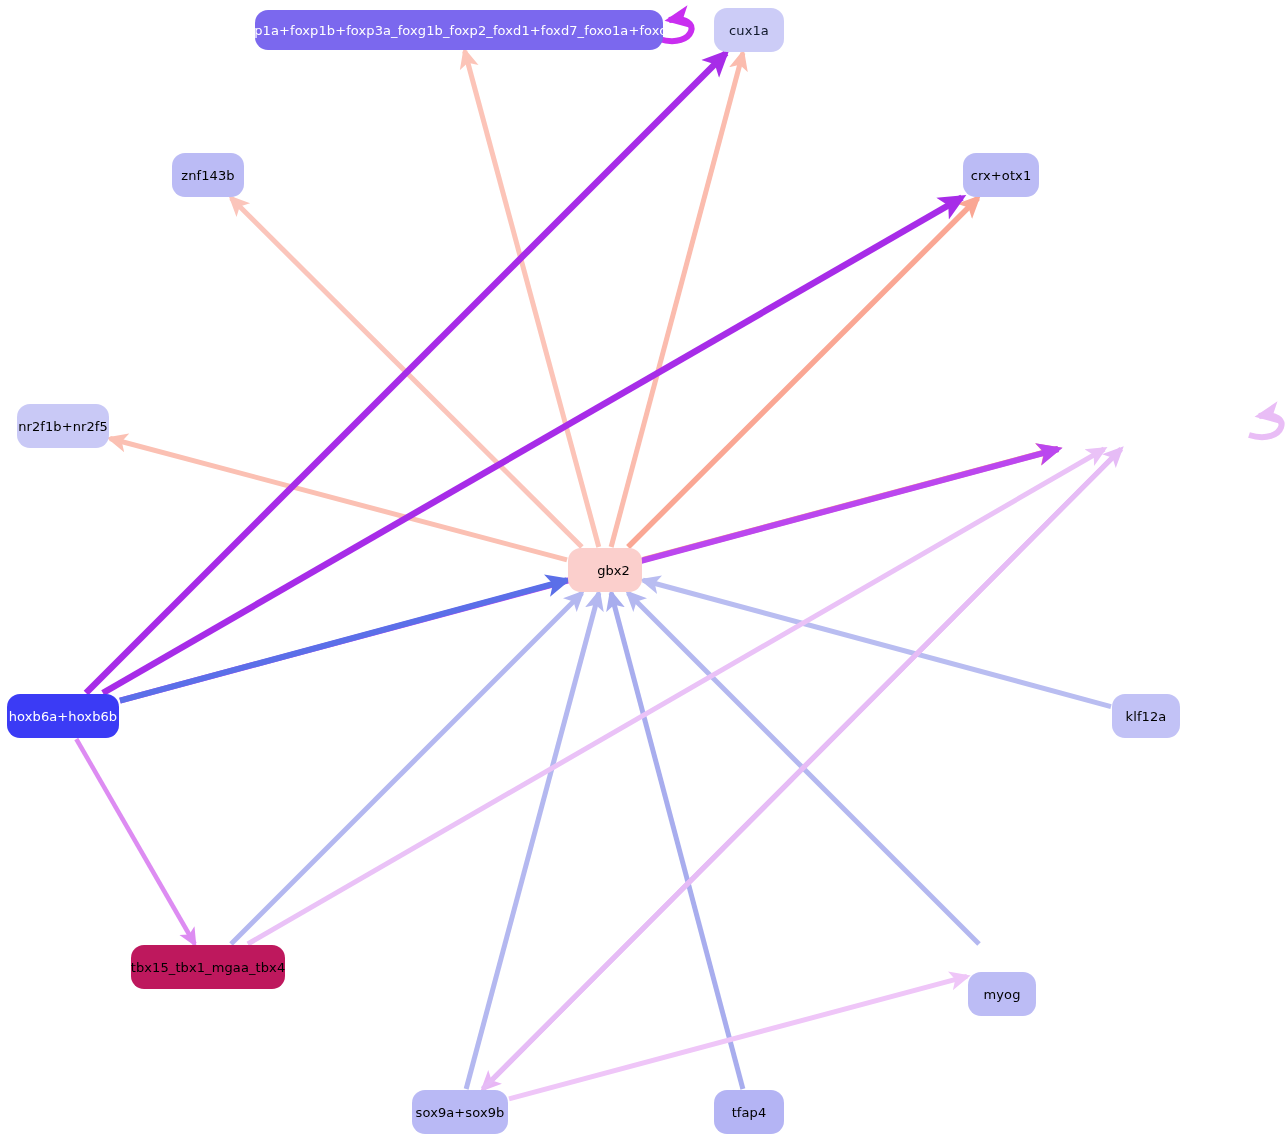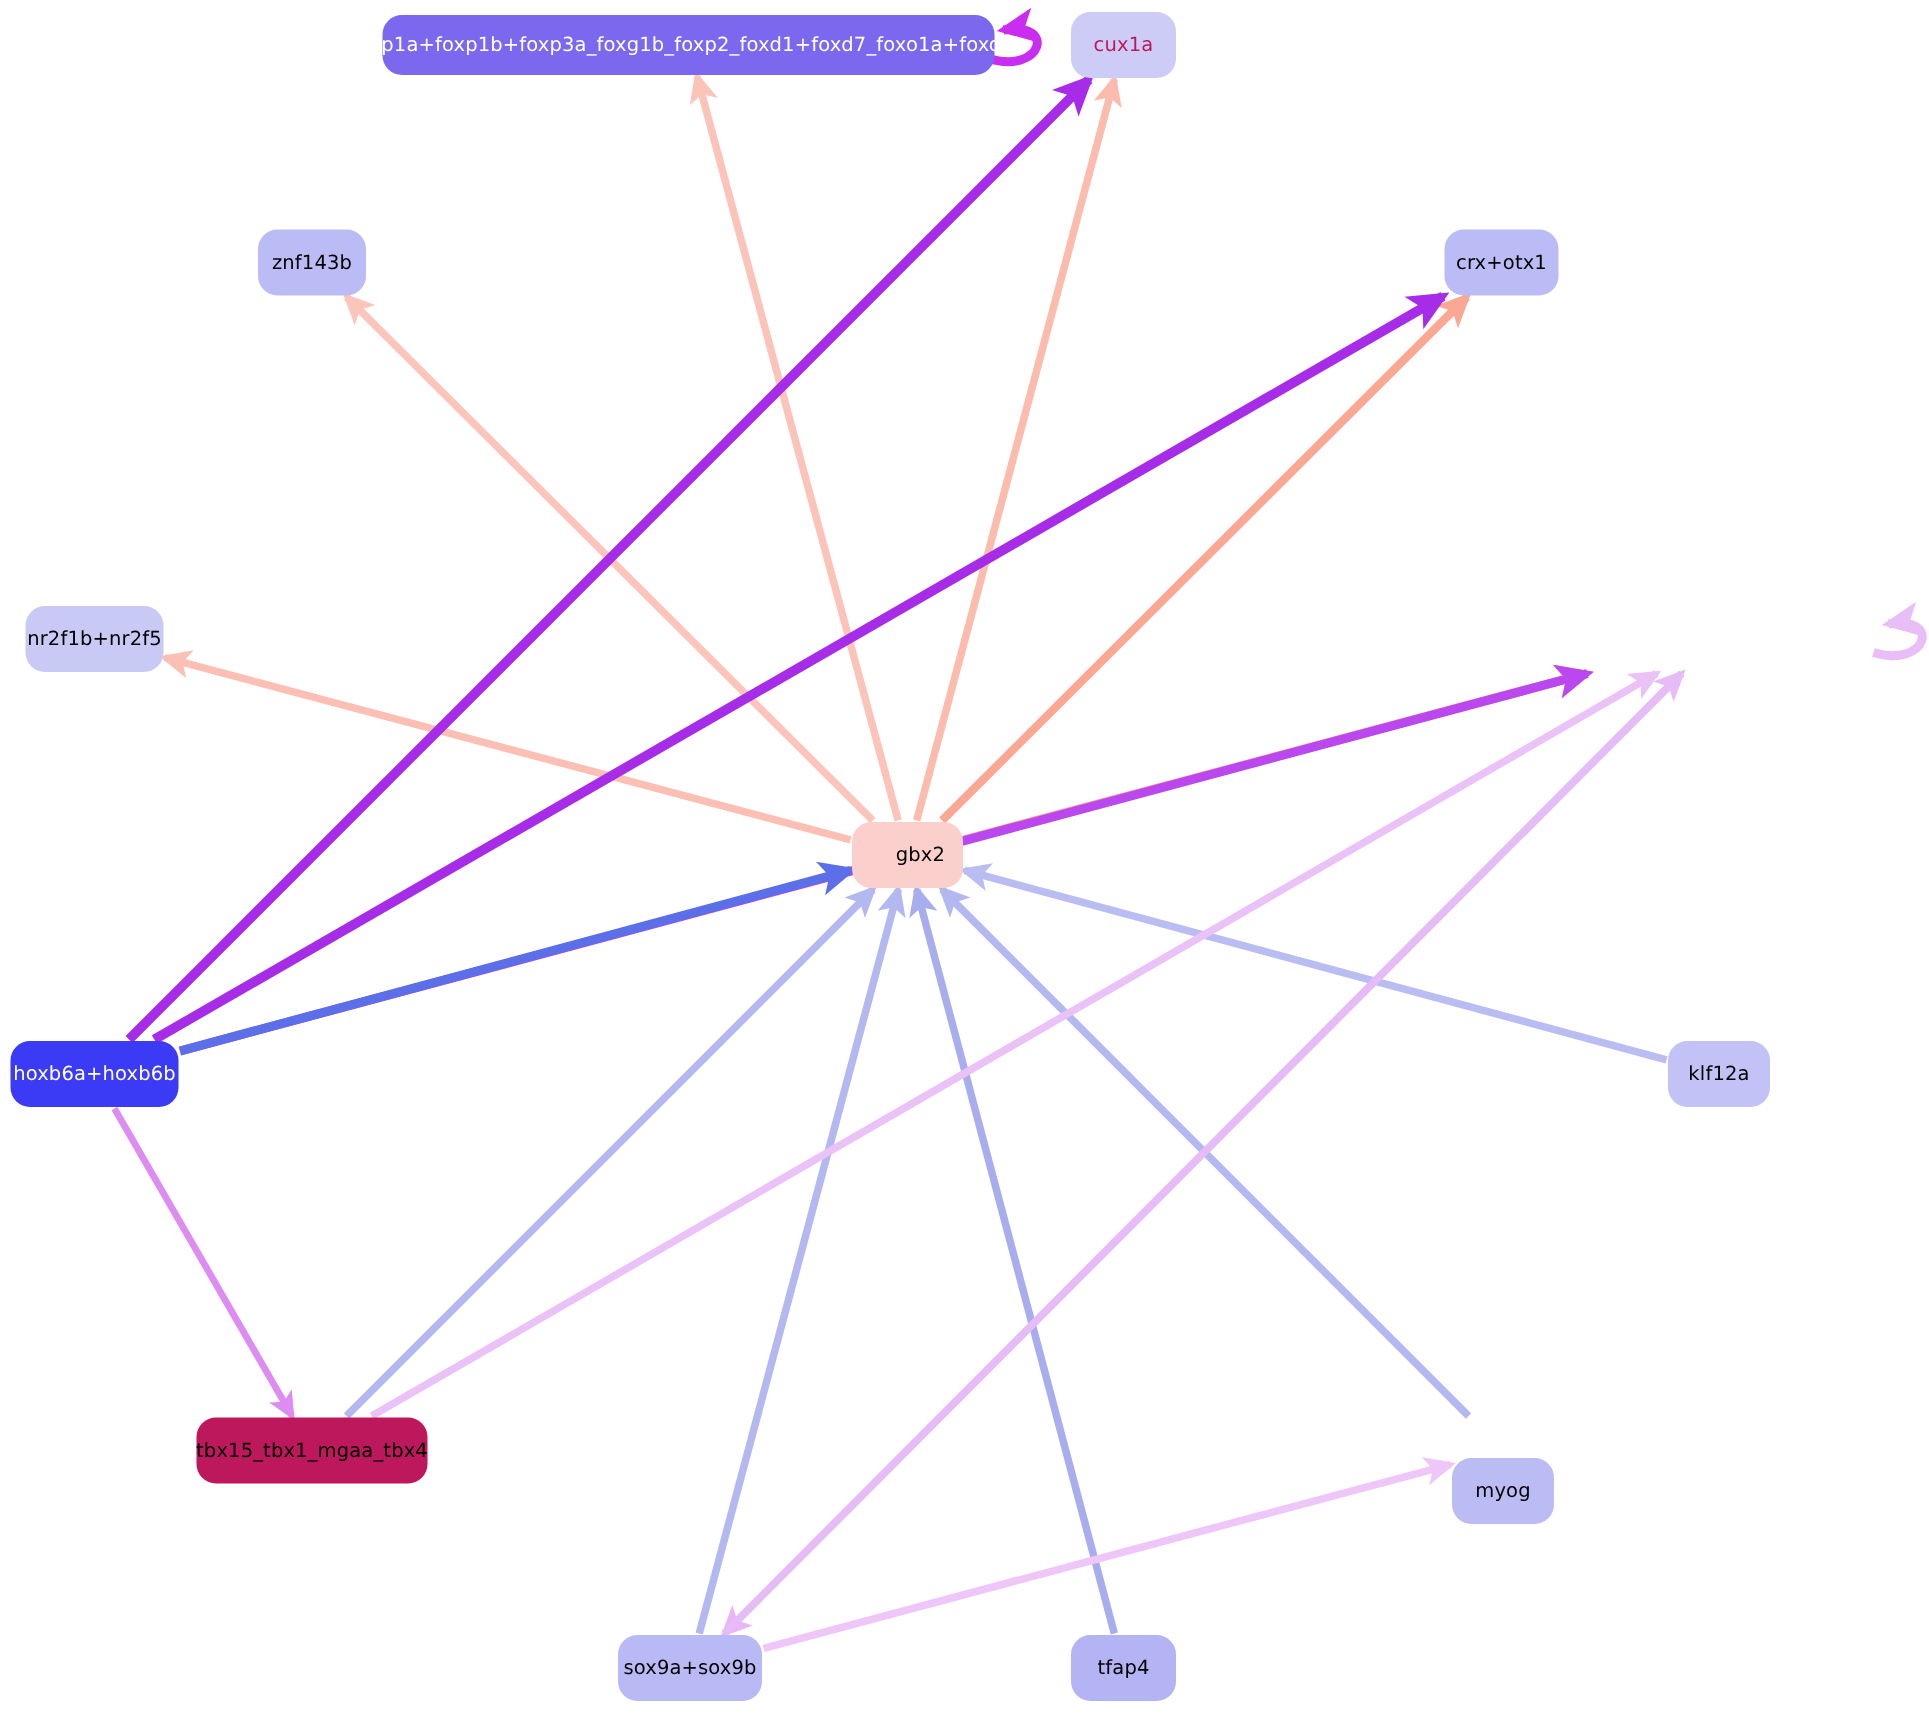--- a/index.html
+++ b/index.html
@@ -134,21 +134,21 @@
       <line x1="509.00" y1="1098.89" x2="967.00" y2="976.36" stroke="#efc6f8" stroke-width="5" stroke-linecap="butt" marker-end="url(#arrow-efc6f8)"></line>
       <line x1="247.79" y1="944.00" x2="1104.21" y2="449.00" stroke="#eac2f7" stroke-width="5" stroke-linecap="butt" marker-end="url(#arrow-eac2f7)"></line>
       <line x1="482.93" y1="1089.00" x2="1121.07" y2="449.00" stroke="#e6bcf6" stroke-width="5" stroke-linecap="butt" marker-end="url(#arrow-e6bcf6)"></line>
       <path d="M 659 39 C 695 50, 705 14, 669 20" fill="none" stroke="#c92ef0" stroke-width="6" marker-end="url(#arrow-c92ef0)"></path>
       <path d="M 1249 435 C 1285 446, 1295 410, 1259 416" fill="none" stroke="#e9bdf6" stroke-width="6" marker-end="url(#arrow-e9bdf6)"></path>
     </svg>
   <div id="node-layer">
       <div class="node" style="left: 255px; top: 10px; width: 408px; height: 40px; background: rgb(123, 104, 238); color: rgb(255, 255, 255);">
         <span class="node-label">foxp1a+foxp1b+foxp3a_foxg1b_foxp2_foxd1+foxd7_foxo1a+foxo1b</span>
       </div>
-      <div class="node" style="left: 714px; top: 8px; width: 70px; height: 44px; background: rgb(204, 204, 247); color: #be185d;">
+      <div class="node" style="left: 714px; top: 8px; width: 70px; height: 44px; background: rgb(204, 204, 247); color: #0f172a;">
         <span class="node-label">cux1a</span>
       </div>
       <div class="node" style="left: 172px; top: 153px; width: 72px; height: 44px; background: rgb(187, 187, 245); color: rgb(0, 0, 0);">
         <span class="node-label">znf143b</span>
       </div>
       <div class="node" style="left: 963px; top: 153px; width: 76px; height: 44px; background: rgb(187, 187, 245); color: rgb(0, 0, 0);">
         <span class="node-label">crx+otx1</span>
       </div>
       <div class="node" style="left: 17px; top: 404px; width: 92px; height: 44px; background: rgb(201, 201, 246); color: rgb(0, 0, 0);">
         <span class="node-label">nr2f1b+nr2f5</span>

